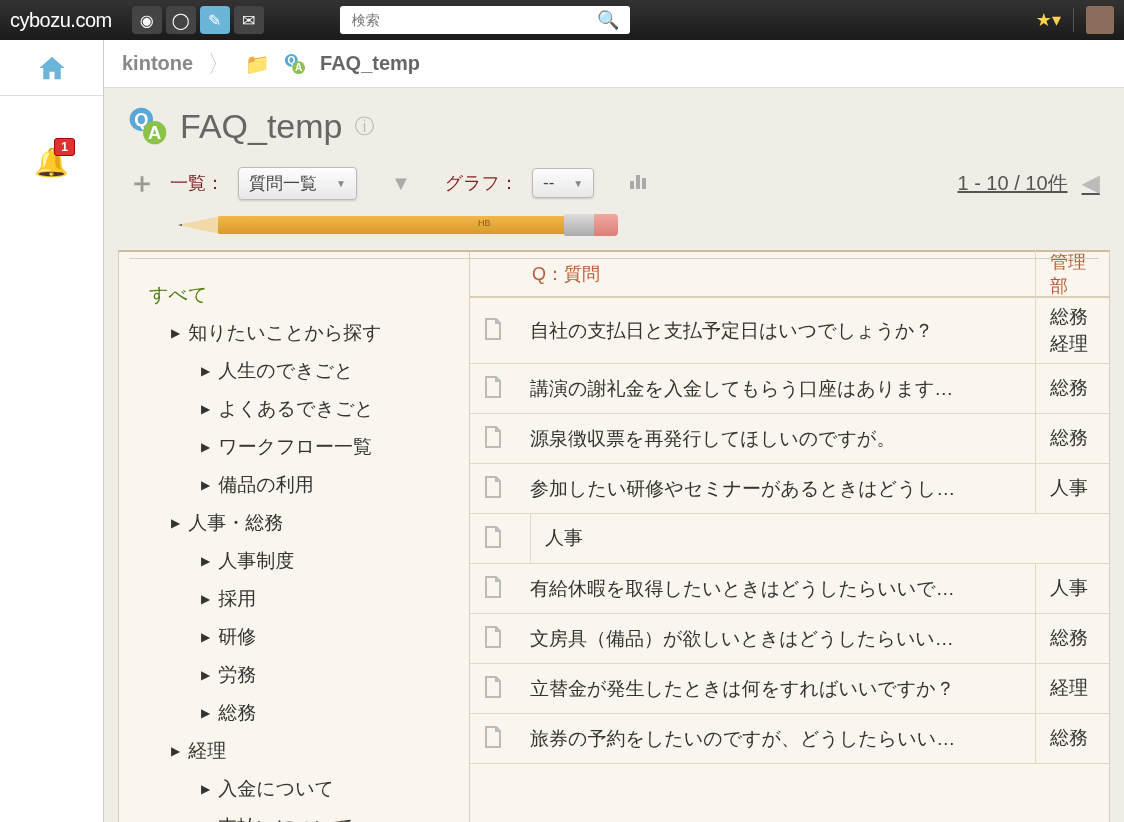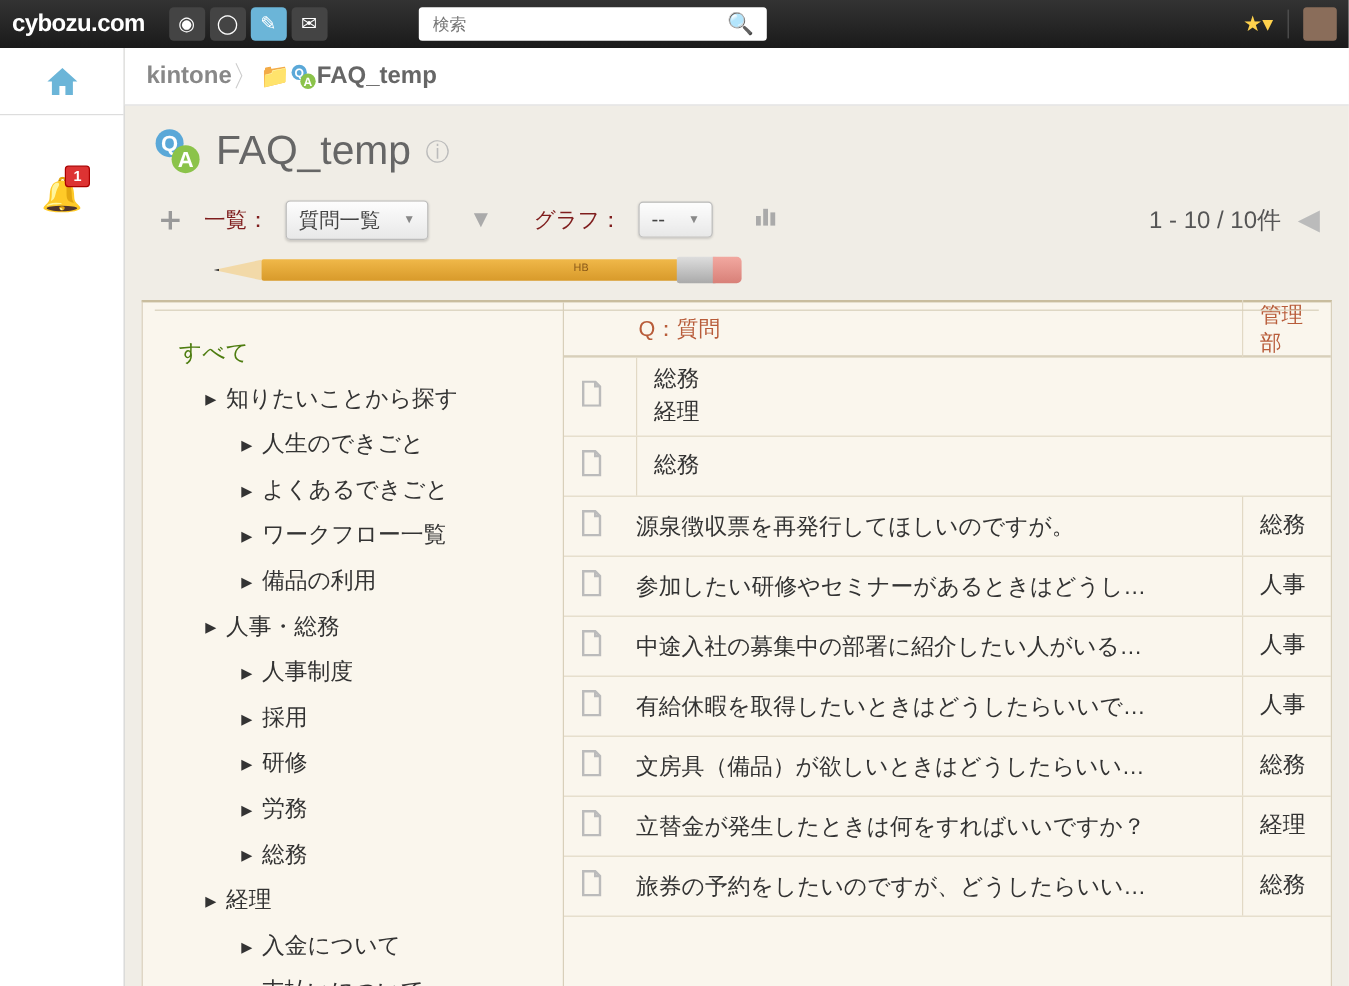--- a/index.html
+++ b/index.html
@@ -1,20 +1,20 @@
 <!DOCTYPE html>
 <html><head>
 <meta charset="utf-8">
 <style>
 * { box-sizing: border-box; margin: 0; padding: 0; }
 body { font-family: "Hiragino Kaku Gothic Pro", Meiryo, sans-serif; background: #f5f5f5; width: 1124px; overflow: hidden; }
 
 
 .topbar { height: 40px; background: linear-gradient(#333, #1a1a1a); display: flex; align-items: center; padding: 0 10px; color: #fff; }
-.logo { font-size: 20px; font-weight: bold; letter-spacing: -0.5px; margin-right: 20px; }
+.logo { font-size: 20px; font-weight: normal; letter-spacing: -0.5px; margin-right: 20px; }
 .topbar-icons { display: flex; gap: 4px; }
 .topbar-icon { width: 30px; height: 28px; background: #444; border-radius: 4px; display: flex; align-items: center; justify-content: center; font-size: 16px; cursor: pointer; }
 .topbar-icon.active { background: #6bb5d8; }
 .search-box { margin-left: 76px; display: flex; align-items: center; background: #fff; border-radius: 3px; height: 28px; width: 290px; padding: 0 4px; }
 .search-box input { flex: 1; border: none; outline: none; font-size: 14px; padding: 0 8px; color: #444; }
 .search-icon { color: #666; font-size: 18px; cursor: pointer; padding: 0 6px; }
 .topbar-right { margin-left: auto; display: flex; align-items: center; gap: 12px; }
 .star { color: #ffd24d; font-size: 18px; cursor: pointer; }
 .divider-v { width: 1px; height: 24px; background: #555; }
 .avatar { width: 28px; height: 28px; background: #8a6d5a; border-radius: 3px; }
@@ -24,42 +24,42 @@
 .home-tab { height: 56px; display: flex; align-items: center; justify-content: center; border-bottom: 1px solid #ddd; cursor: pointer; }
 .home-icon-svg { width: 30px; height: 30px; }
 .bell-area { position: relative; padding: 50px 0 0 0; display: flex; justify-content: center; }
 .bell-icon { color: #999; font-size: 28px; cursor: pointer; }
 .badge { position: absolute; top: 42px; right: 28px; background: #d33; color: #fff; font-size: 12px; font-weight: bold; padding: 1px 6px; border-radius: 3px; border: 1px solid #a00; }
 
 
 .main { position: absolute; top: 40px; left: 104px; right: 0; bottom: 0; background: #f0ede6; }
 
 
-.breadcrumb { height: 48px; background: #fff; border-bottom: 1px solid #ddd; display: flex; align-items: center; padding: 0 18px; font-size: 20px; }
+.breadcrumb { height: 48px; background: #fff; border-bottom: 1px solid #ddd; display: flex; align-items: center; padding: 0 18px; gap: 14px; font-size: 20px; }
 .bc-link { color: #888; font-weight: bold; cursor: pointer; }
 .bc-sep { color: #ccc; font-size: 24px; }
 .bc-folder { color: #e8b55a; font-size: 20px; }
 .bc-qa { width: 22px; height: 22px; }
 .bc-current { color: #666; font-weight: bold; }
 
 
 .app-header { padding: 18px 24px 8px 24px; display: flex; align-items: center; gap: 12px; }
 .app-icon { width: 40px; height: 40px; }
 .app-title { font-size: 34px; color: #666; }
 .info-icon { color: #bbb; font-size: 20px; cursor: pointer; }
 
 
 .toolbar { padding: 10px 24px 18px 24px; display: flex; align-items: center; gap: 14px; }
 .add-btn { color: #999; font-size: 28px; font-weight: bold; cursor: pointer; }
 .tb-label { font-size: 18px; color: #7f1d1d; }
 .dropdown { display: inline-flex; align-items: center; background: linear-gradient(#fdfdfd, #e8e8e8); border: 1px solid #bbb; border-radius: 4px; padding: 4px 10px; cursor: pointer; box-shadow: 0 1px 2px rgba(0,0,0,0.15); font-size: 17px; color: #444; gap: 19px; }
 .dropdown .caret { font-size: 10px; color: #888; }
 .filter-icon { color: #aaa; font-size: 20px; cursor: pointer; margin: 0 20px; }
 .chart-icon { color: #aaa; font-size: 20px; cursor: pointer; margin-left: 20px; }
-.pager { margin-left: auto; font-size: 20px; color: #555; display: flex; align-items: center; gap: 14px; }
+.pager { margin-left: auto; font-size: 20px; color: #555; display: flex; align-items: flex-end; gap: 14px; text-decoration: underline; }
 .pager-arrow { color: #bbb; font-size: 24px; cursor: pointer; }
 
 
 .pencil-wrap { position: relative; height: 30px; margin: 0 14px; }
 .pencil { position: absolute; top: -12px; left: 60px; width: 440px; height: 34px; }
 .pencil-body { position: absolute; left: 40px; right: 50px; top: 8px; height: 18px; background: linear-gradient(#f0b849, #d89a2a); border-radius: 2px; }
 .pencil-tip { position: absolute; left: 0; top: 8px; width: 42px; height: 18px; background: linear-gradient(90deg, #333 0%, #333 10%, #f2d9a8 10%, #f2d9a8 100%); clip-path: polygon(0 50%, 100% 0, 100% 100%); }
 .pencil-ferrule { position: absolute; right: 20px; top: 6px; width: 34px; height: 22px; background: linear-gradient(#ddd, #aaa); border-radius: 2px; }
 .pencil-eraser { position: absolute; right: 0; top: 6px; width: 24px; height: 22px; background: linear-gradient(#f2a8a0, #d88078); border-radius: 0 4px 4px 0; }
 .pencil-label { position: absolute; left: 300px; top: 10px; font-size: 9px; color: #8a5a1a; }
@@ -254,29 +254,31 @@
     <div class="table">
       <div class="thead">
         <div class="th q">Q：質問</div>
         <div class="th dept">管理部</div>
       </div>
       <div id="tbody">
           <div class="trow tall">
             <span class="doc-ico"><svg width="18" height="22" viewBox="0 0 18 22">
                 <path fill="none" stroke="#bbb" stroke-width="2" d="M2 1h10l4 4v16H2z M12 1v4h4"></path>
               </svg></span>
+            <div class="qcell">自社の支払日と支払予定日はいつでしょうか？</div>
             <div class="dcell">
               <span>総務</span>
               <span>経理</span>
             </div>
           </div>
           <div class="trow">
             <span class="doc-ico"><svg width="18" height="22" viewBox="0 0 18 22">
                 <path fill="none" stroke="#bbb" stroke-width="2" d="M2 1h10l4 4v16H2z M12 1v4h4"></path>
               </svg></span>
+            <div class="qcell">講演の謝礼金を入金してもらう口座はあります…</div>
             <div class="dcell">
               <span>総務</span>
             </div>
           </div>
           <div class="trow">
             <span class="doc-ico"><svg width="18" height="22" viewBox="0 0 18 22">
                 <path fill="none" stroke="#bbb" stroke-width="2" d="M2 1h10l4 4v16H2z M12 1v4h4"></path>
               </svg></span>
             <div class="qcell">源泉徴収票を再発行してほしいのですが。</div>
             <div class="dcell">
@@ -289,21 +291,20 @@
               </svg></span>
             <div class="qcell">参加したい研修やセミナーがあるときはどうし…</div>
             <div class="dcell">
               <span>人事</span>
             </div>
           </div>
           <div class="trow">
             <span class="doc-ico"><svg width="18" height="22" viewBox="0 0 18 22">
                 <path fill="none" stroke="#bbb" stroke-width="2" d="M2 1h10l4 4v16H2z M12 1v4h4"></path>
               </svg></span>
-            <div class="qcell">中途入社の募集中の部署に紹介したい人がいる…</div>
             <div class="dcell">
               <span>人事</span>
             </div>
           </div>
           <div class="trow">
             <span class="doc-ico"><svg width="18" height="22" viewBox="0 0 18 22">
                 <path fill="none" stroke="#bbb" stroke-width="2" d="M2 1h10l4 4v16H2z M12 1v4h4"></path>
               </svg></span>
             <div class="qcell">有給休暇を取得したいときはどうしたらいいで…</div>
             <div class="dcell">

